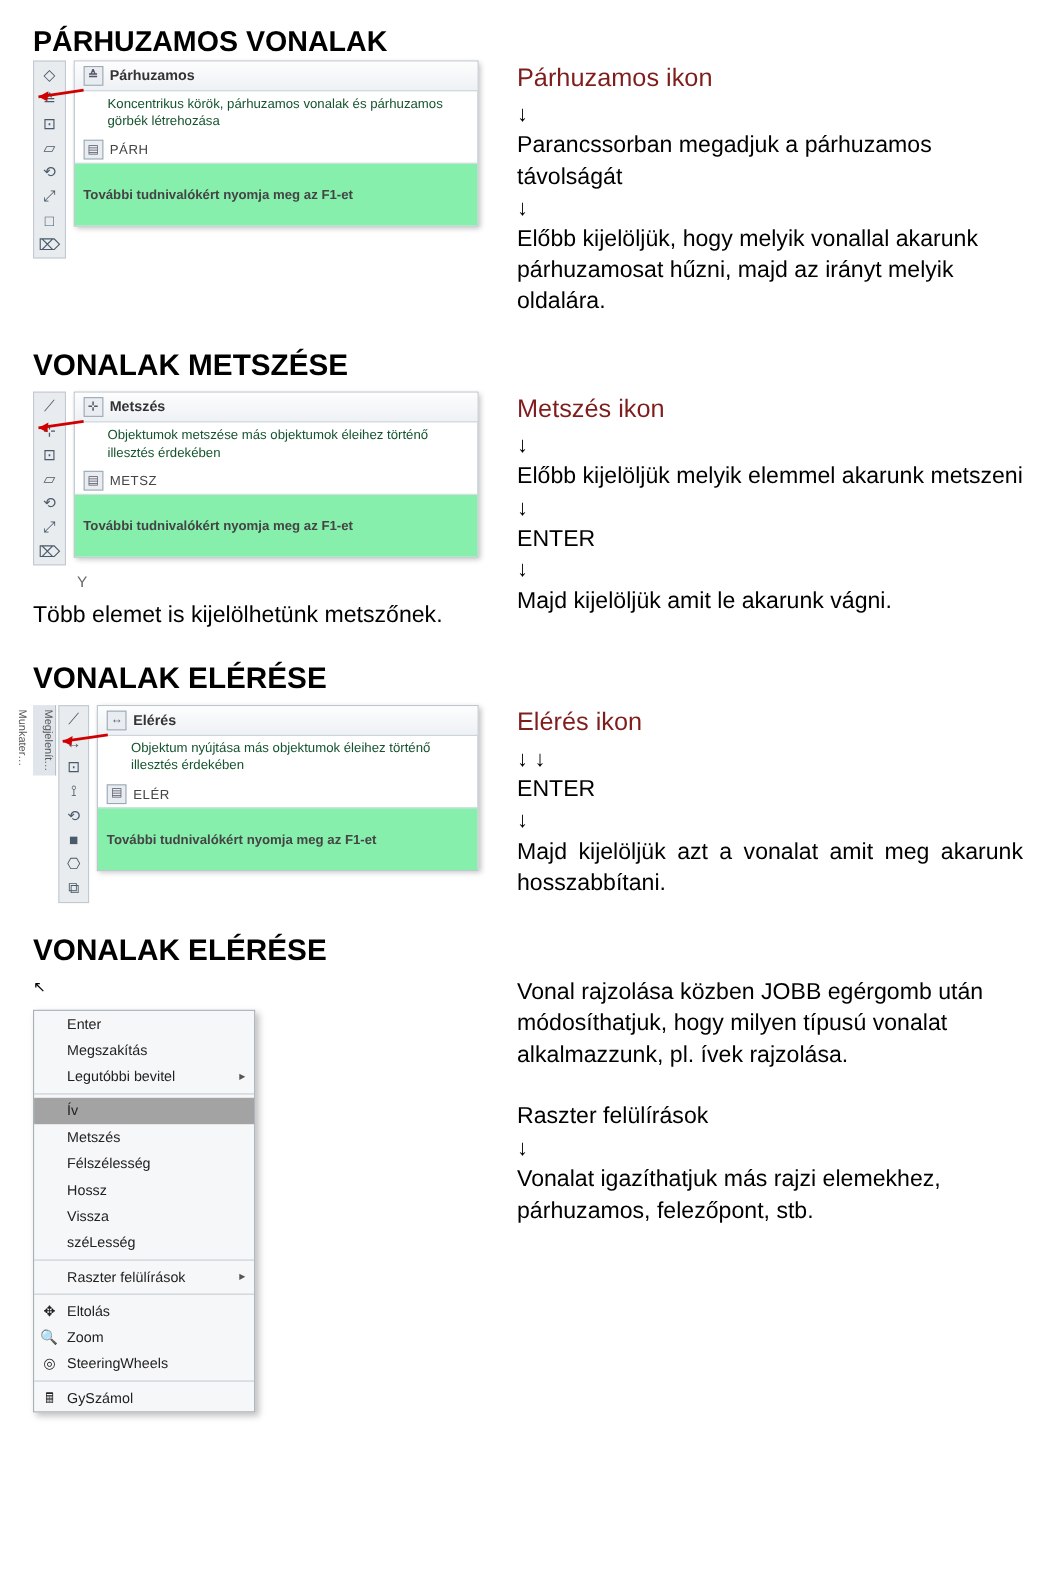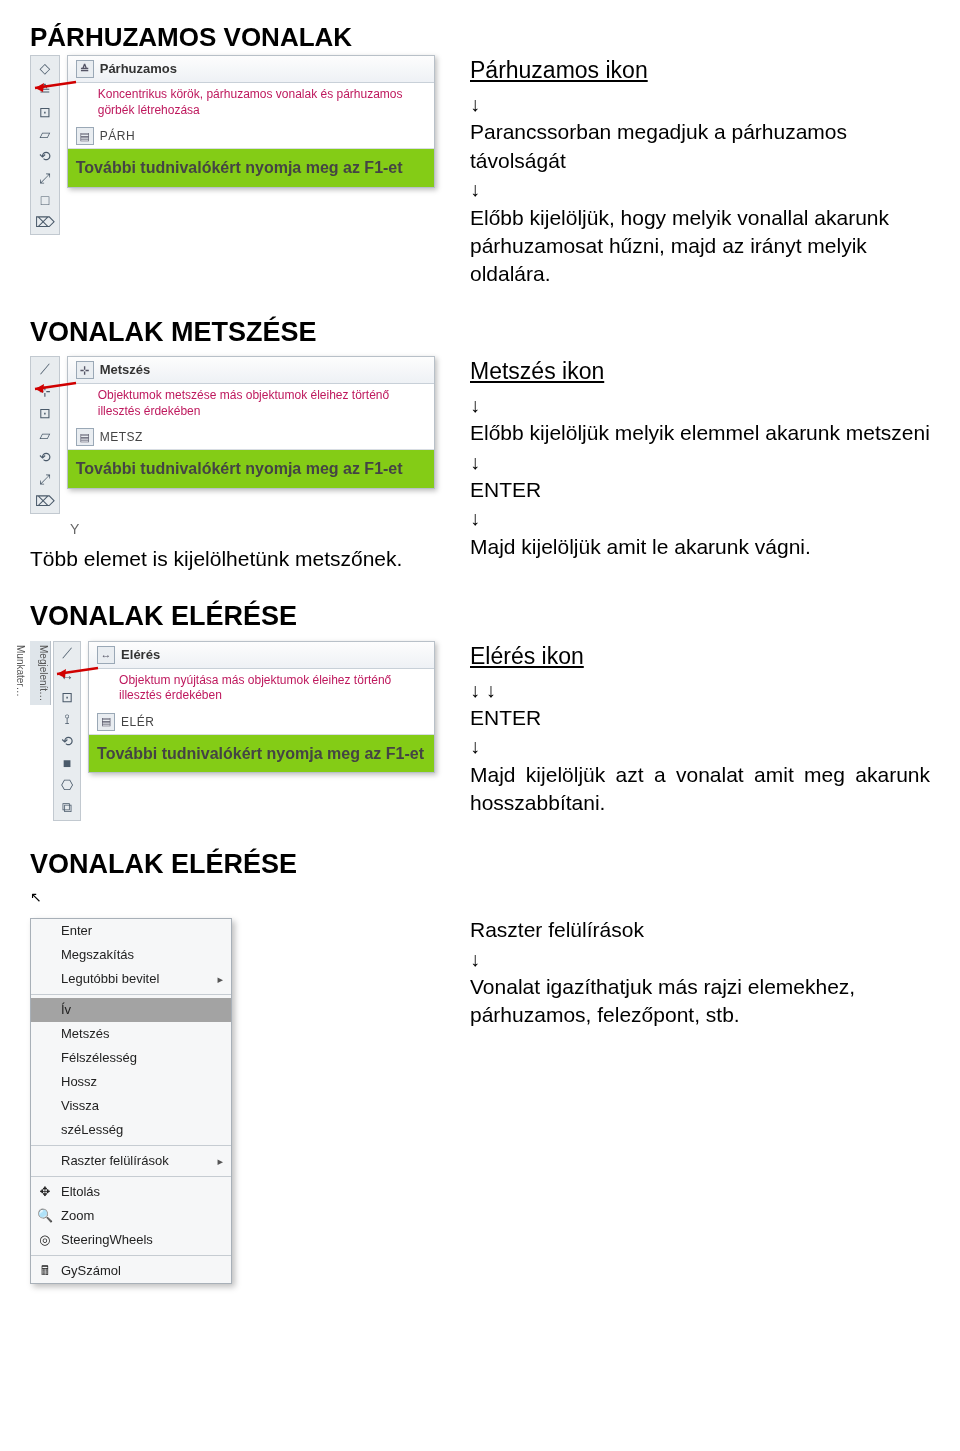--- a/index.html
+++ b/index.html
@@ -22,22 +22,21 @@
     margin-bottom: 25px;
   }
   .left-col { width: 405px; flex: none; }
   .right-col { flex: 1; }
   .section-header {
     font-weight: bold;
     font-size: 27px;
     margin: 10px 0 6px 0;
   }
   .icon-link {
-    color: #000000;
-    text-decoration: underline;
+    color: #7f1d1d;
     font-size: 23px;
     display: inline-block;
     margin-bottom: 4px;
   }
   .arrow { font-size: 20px; }
   .jcol { text-align: justify; }
   .note { font-size: 21px; margin-top: 6px; }
 
   
   .ui-mock {
@@ -54,36 +53,36 @@
     border-bottom: 1px solid #c8d0d8;
     padding: 4px 8px;
     font-weight: bold;
     color: #333;
     display: flex;
     align-items: center;
     gap: 6px;
   }
   .ui-mock .tbody {
     padding: 4px 8px 6px 30px;
-    color: #be185d;
+    color: #14532d;
     font-size: 12px;
     line-height: 1.3;
   }
   .ui-mock .cmdrow {
     display: flex;
     align-items: center;
     gap: 6px;
     padding: 3px 8px 3px 8px;
   }
   .ui-mock .cmdrow .cmd-label { font-weight: normal; letter-spacing: 0.5px; font-size: 12px; color: #444; }
   .ui-mock .f1row {
     border-top: 1px solid #d8dde3;
-    padding: 8px 8px;
-    background: #84cc16;
-    font-size: 16px;
+    padding: 20px 8px;
+    background: #86efac;
+    font-size: 12px;
     color: #444;
     font-weight: bold;
   }
   .toolbar-strip {
     display: flex;
     align-items: flex-start;
     gap: 2px;
   }
   .palette {
     width: 28px;
@@ -379,18 +378,19 @@
         </div>
       <div class="sep"></div>
       <div class="mrow">
           <span class="icon-slot">🖩</span>
           <span>GySzámol</span>
         </div>
     </div>
   </div>
 
   <div class="right-col">
+    <div>Vonal rajzolása közben JOBB egérgomb után módosíthatjuk, hogy milyen típusú vonalat alkalmazzunk, pl. ívek rajzolása.</div>
     <br>
     <div>Raszter felülírások</div>
     <span class="arrow">↓</span>
     <div>Vonalat igazíthatjuk más rajzi elemekhez, párhuzamos, felezőpont, stb.</div>
   </div>
 </div>
 
 </body></html>

